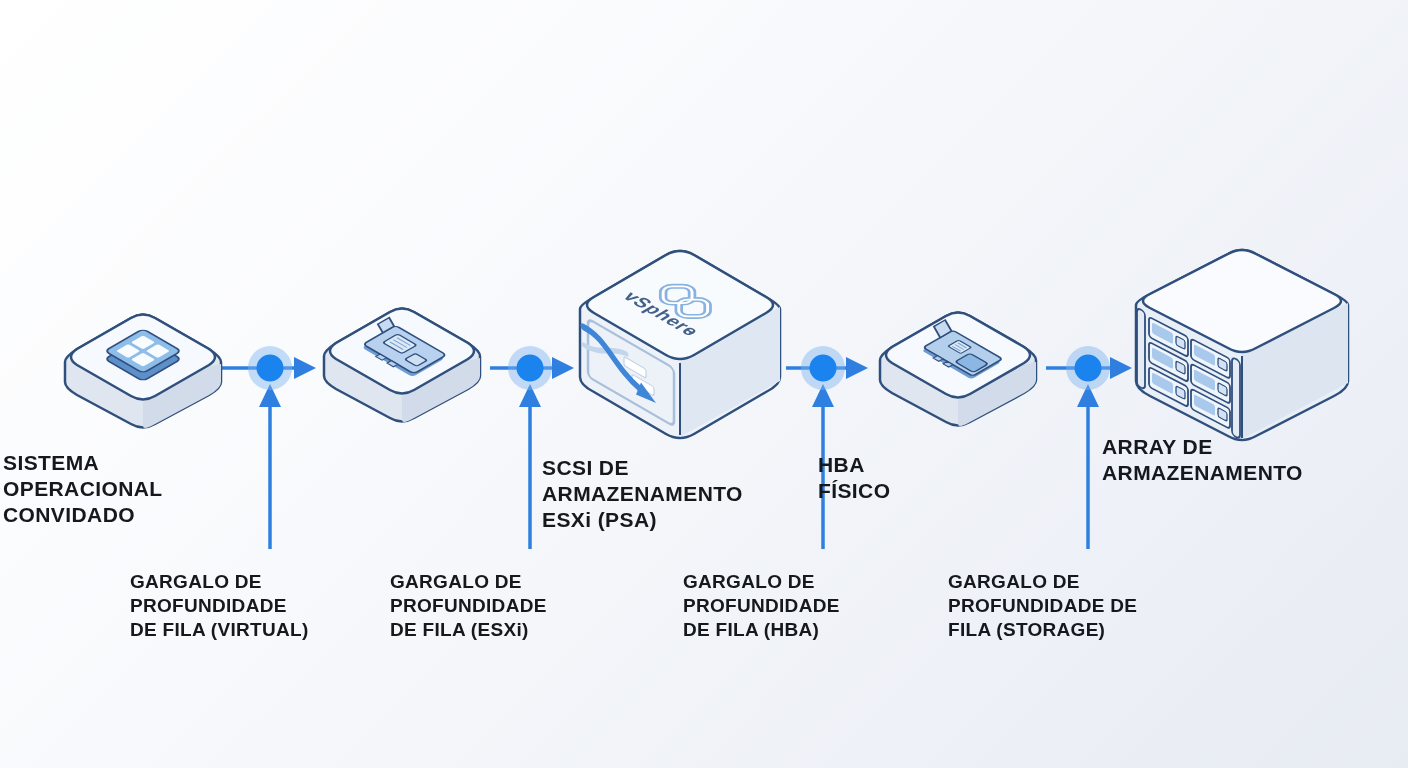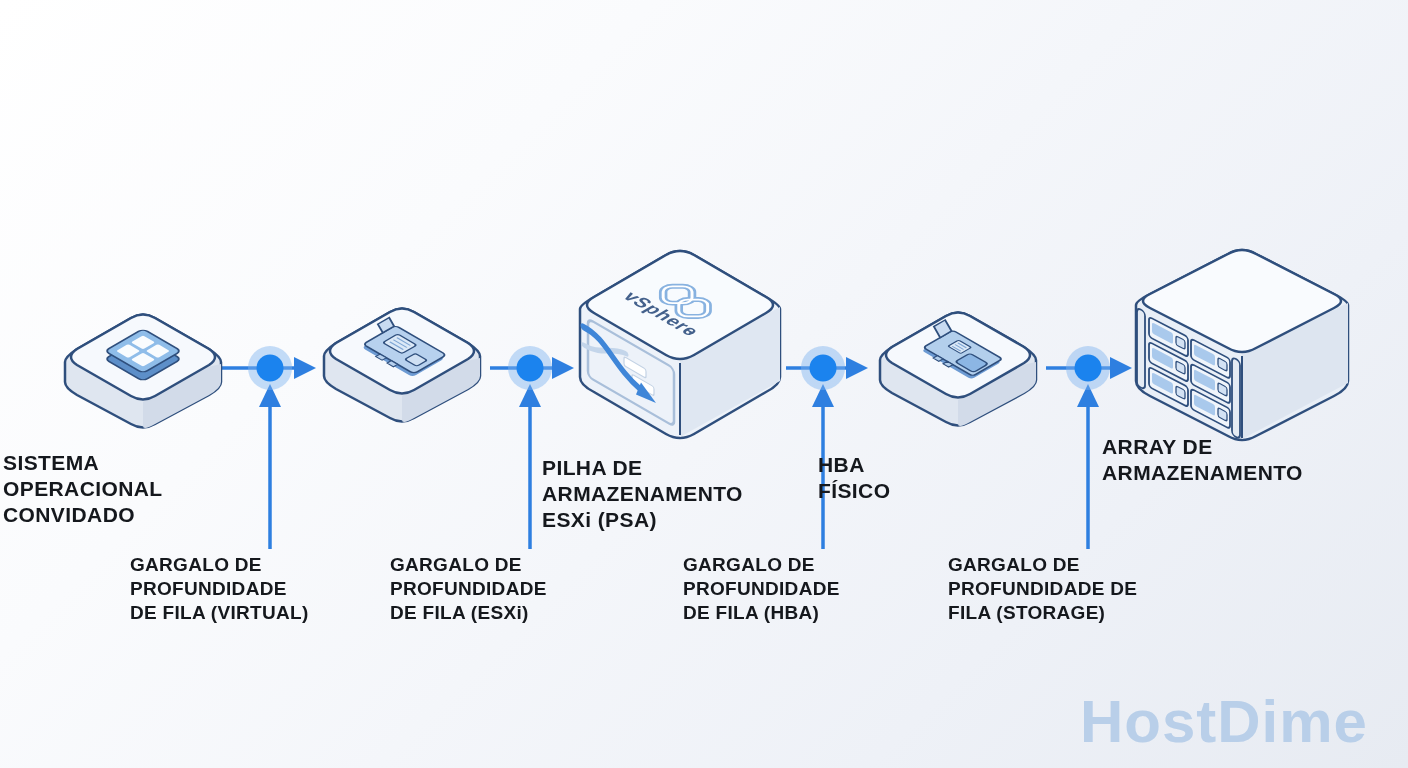--- a/index.html
+++ b/index.html
@@ -14,21 +14,21 @@
   .node{position:absolute;}
   .label{
     position:absolute;
     width:280px;
     text-align:left;
     white-space:pre-line;
     color:#15181d;
     font-weight:bold;
   }
   .node-label{font-size:21px;line-height:26px;letter-spacing:0.4px;}
-  .bottleneck-label{font-size:19px;line-height:24px;letter-spacing:0.3px;}
+  .bottleneck-label{font-size:19px;line-height:24px;letter-spacing:0.3px;margin-top:17px;}
   .watermark{
     position:absolute;
     right:40px;bottom:12px;
     font-size:60px;
     font-weight:bold;
     letter-spacing:1px;
     color:#b9cfe9;
   }
 </style>
 </head>
@@ -193,36 +193,35 @@
           <rect x="3" y="4" width="21" height="11" rx="2" fill="#a9c9ec"></rect>
           <rect x="27" y="5" width="9" height="9" rx="2" fill="#d3e2f4" stroke="#2f4f7d" stroke-width="1.3"></rect>
         </g>
       </g>
     </svg>
   </div>
 
   <div class="label node-label" style="left:3px;top:450px;">SISTEMA
 OPERACIONAL
 CONVIDADO</div>
-  <div class="label node-label" style="left:542px;top:455px;">PILHA DE
+  <div class="label node-label" style="left:542px;top:455px;">SCSI DE
 ARMAZENAMENTO
 ESXi (PSA)</div>
   <div class="label node-label" style="left:818px;top:452px;">HBA
 FÍSICO</div>
   <div class="label node-label" style="left:1102px;top:434px;">ARRAY DE
 ARMAZENAMENTO</div>
 
   <div class="label bottleneck-label" style="left:130px;top:553px;">GARGALO DE
 PROFUNDIDADE
 DE FILA (VIRTUAL)</div>
   <div class="label bottleneck-label" style="left:390px;top:553px;">GARGALO DE
 PROFUNDIDADE
 DE FILA (ESXi)</div>
   <div class="label bottleneck-label" style="left:683px;top:553px;">GARGALO DE
 PROFUNDIDADE
 DE FILA (HBA)</div>
   <div class="label bottleneck-label" style="left:948px;top:553px;">GARGALO DE
 PROFUNDIDADE DE
 FILA (STORAGE)</div>
 
-  <div class="watermark">HostDime</div>
 
 </div>
 
 </body></html>

